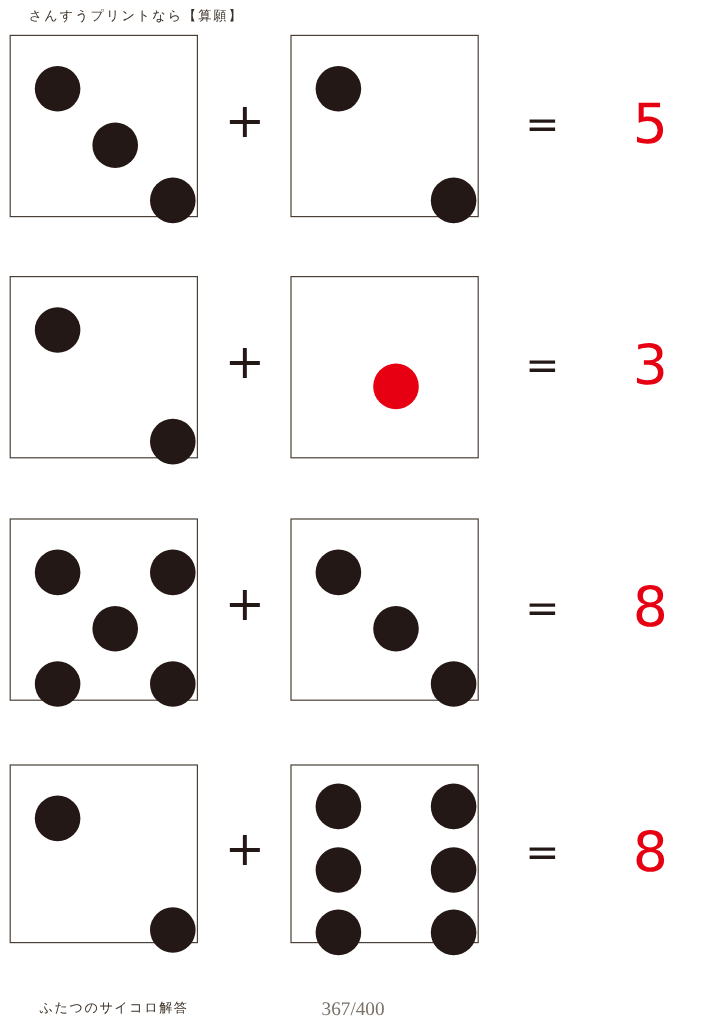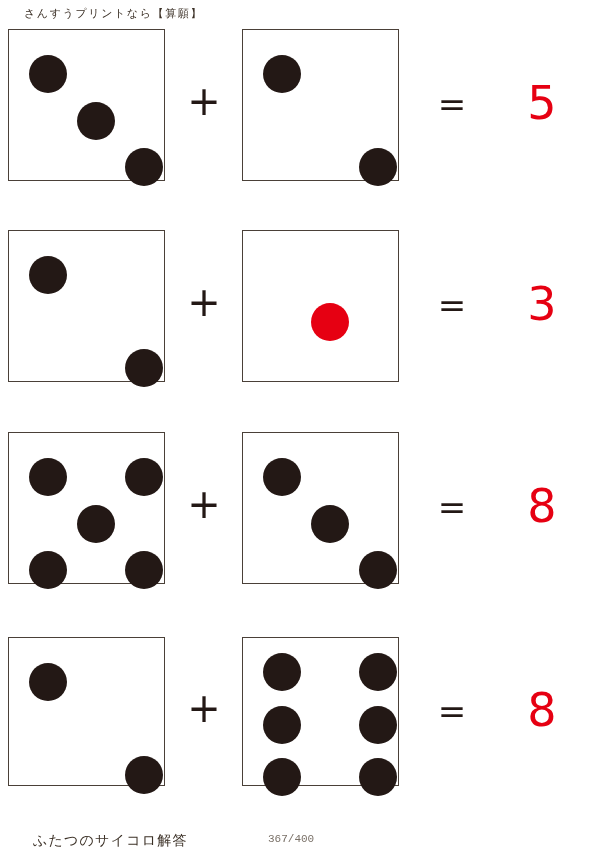--- a/index.html
+++ b/index.html
@@ -91,33 +91,33 @@
     color: #e60012;
     font-family: "DejaVu Sans", sans-serif;
     font-weight: 400;
   }
 
   
   .footer-left {
     position: absolute;
     left: 33px;
     top: 832px;
-    font-size: 14px;
+    font-size: 11px;
     letter-spacing: 1.2px;
     color: #3b3026;
     font-family: "DejaVu Sans", sans-serif;
     white-space: nowrap;
   }
   .footer-page {
     position: absolute;
     left: 268px;
     top: 833px;
-    font-size: 11px;
+    font-size: 16px;
     color: #7a7168;
-    font-family: Liberation Mono, monospace;
+    font-family: Liberation Serif, serif;
     white-space: nowrap;
   }
   .footer-copyright {
     position: absolute;
     left: 330px;
     top: 826px;
     width: 240px;
     text-align: right;
     font-size: 10px;
     color: #8c8279;

